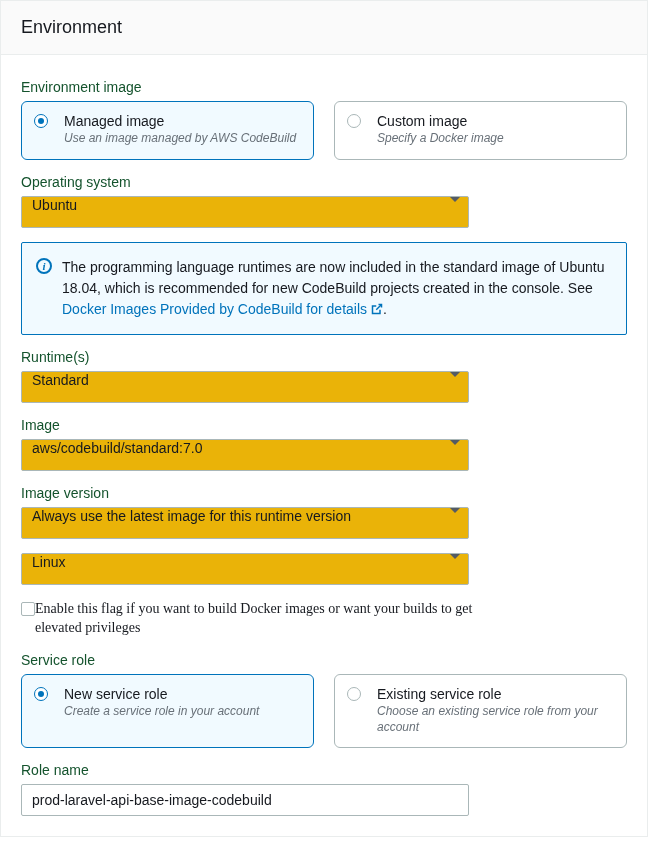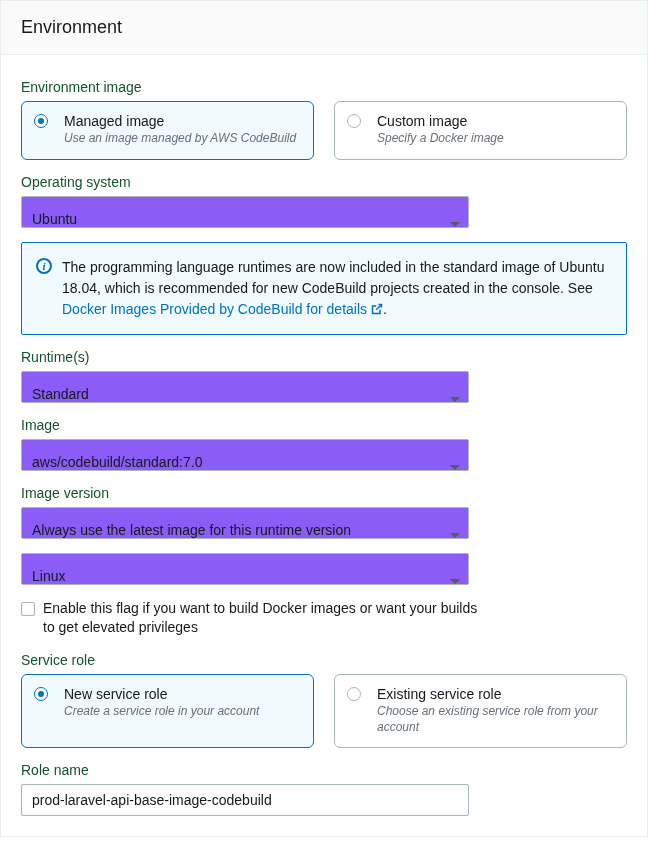--- a/index.html
+++ b/index.html
@@ -76,23 +76,23 @@
       border-radius: 50%;
     }
     .radio-texts { display: flex; flex-direction: column; }
     .radio-title { font-size: 14px; color: #16191f; line-height: 1.3; }
     .radio-desc { font-size: 12px; color: #687078; line-height: 1.3; margin-top: 1px; font-style: italic; }
     .select {
       width: 448px;
       height: 32px;
       border: 1px solid #aab7b8;
       border-radius: 2px;
-      background: #8b5cf6;
-      display: flex;
-      align-items: flex-end;
+      background: #eab308;
+      display: flex;
+      align-items: flex-start;
       justify-content: space-between;
       padding: 0 8px 0 10px;
       cursor: pointer;
       font-size: 14px;
       color: #16191f;
     }
     .select-caret {
       width: 0;
       height: 0;
       border-left: 5px solid transparent;
@@ -130,22 +130,22 @@
       display: inline-block;
       width: 12px;
       height: 12px;
       position: relative;
       vertical-align: -1px;
     }
     .ext-icon svg { display: block; }
     .checkbox-row {
       display: flex;
       align-items: flex-start;
-      gap: 8px;
       margin-top: 0;
+      font-family: Liberation Serif, serif;
     }
     .checkbox {
       width: 14px;
       height: 14px;
       border: 1px solid #aab7b8;
       border-radius: 2px;
       background: #fff;
       flex-shrink: 0;
       margin-top: 3px;
       cursor: pointer;

